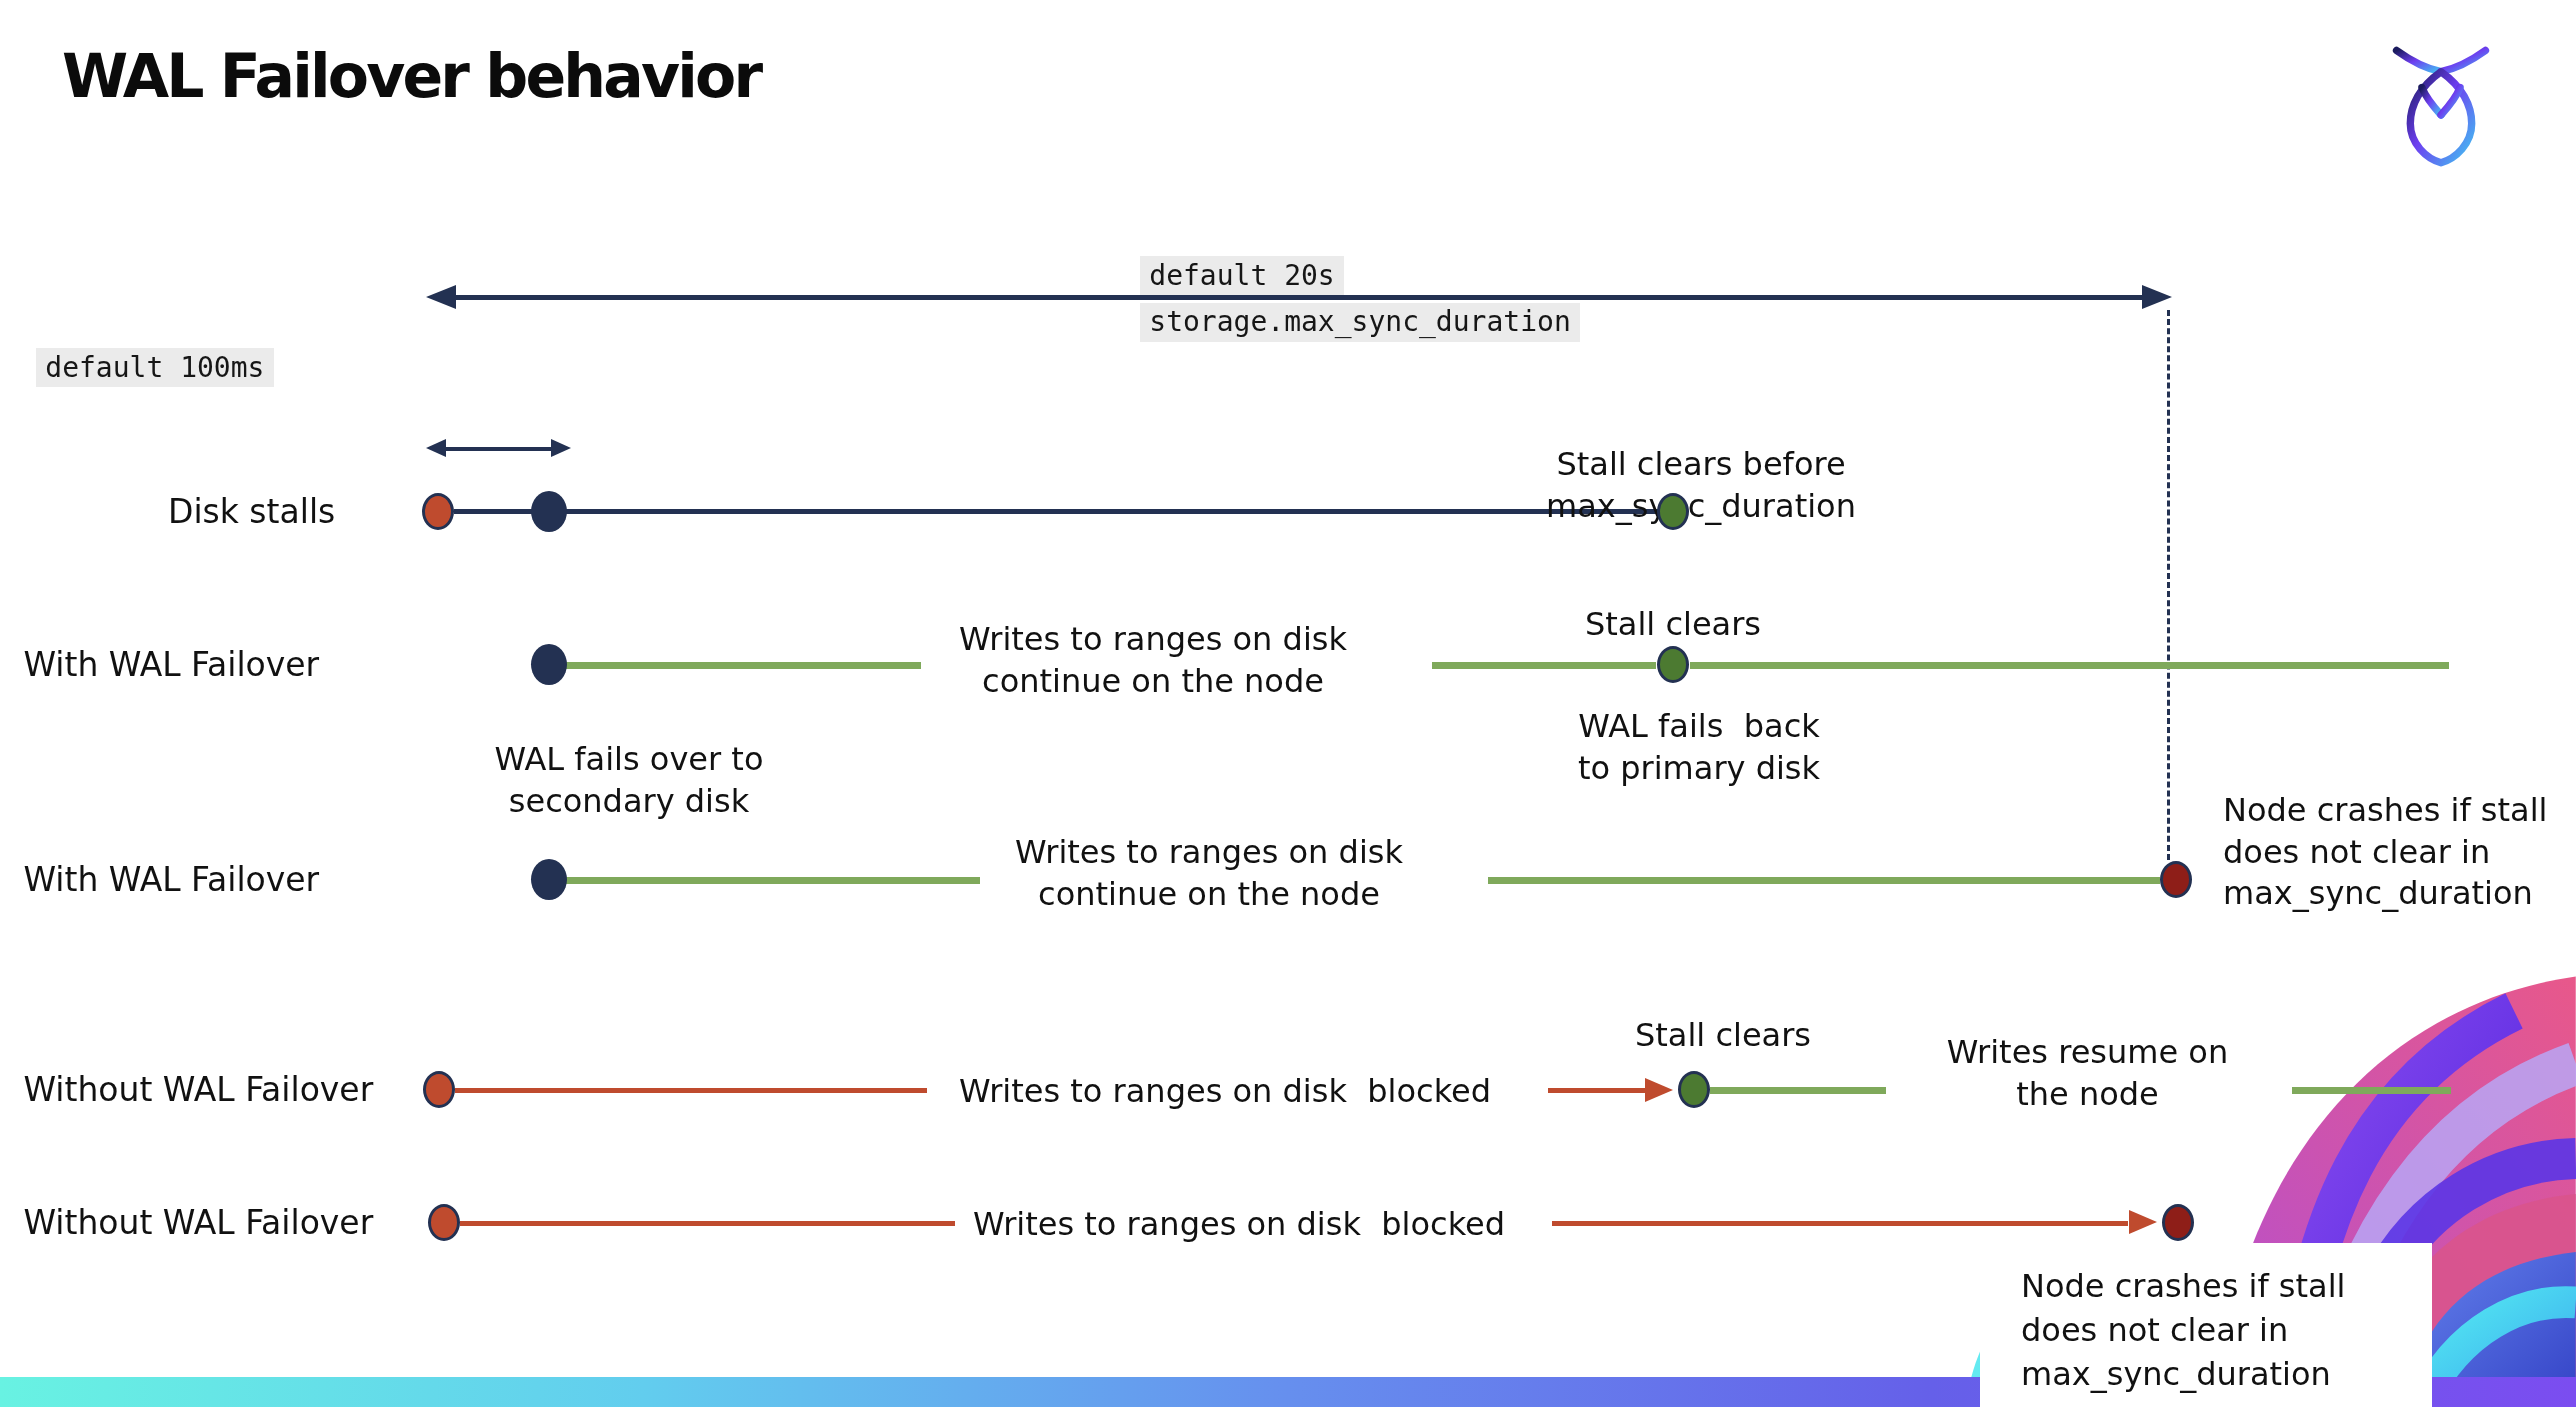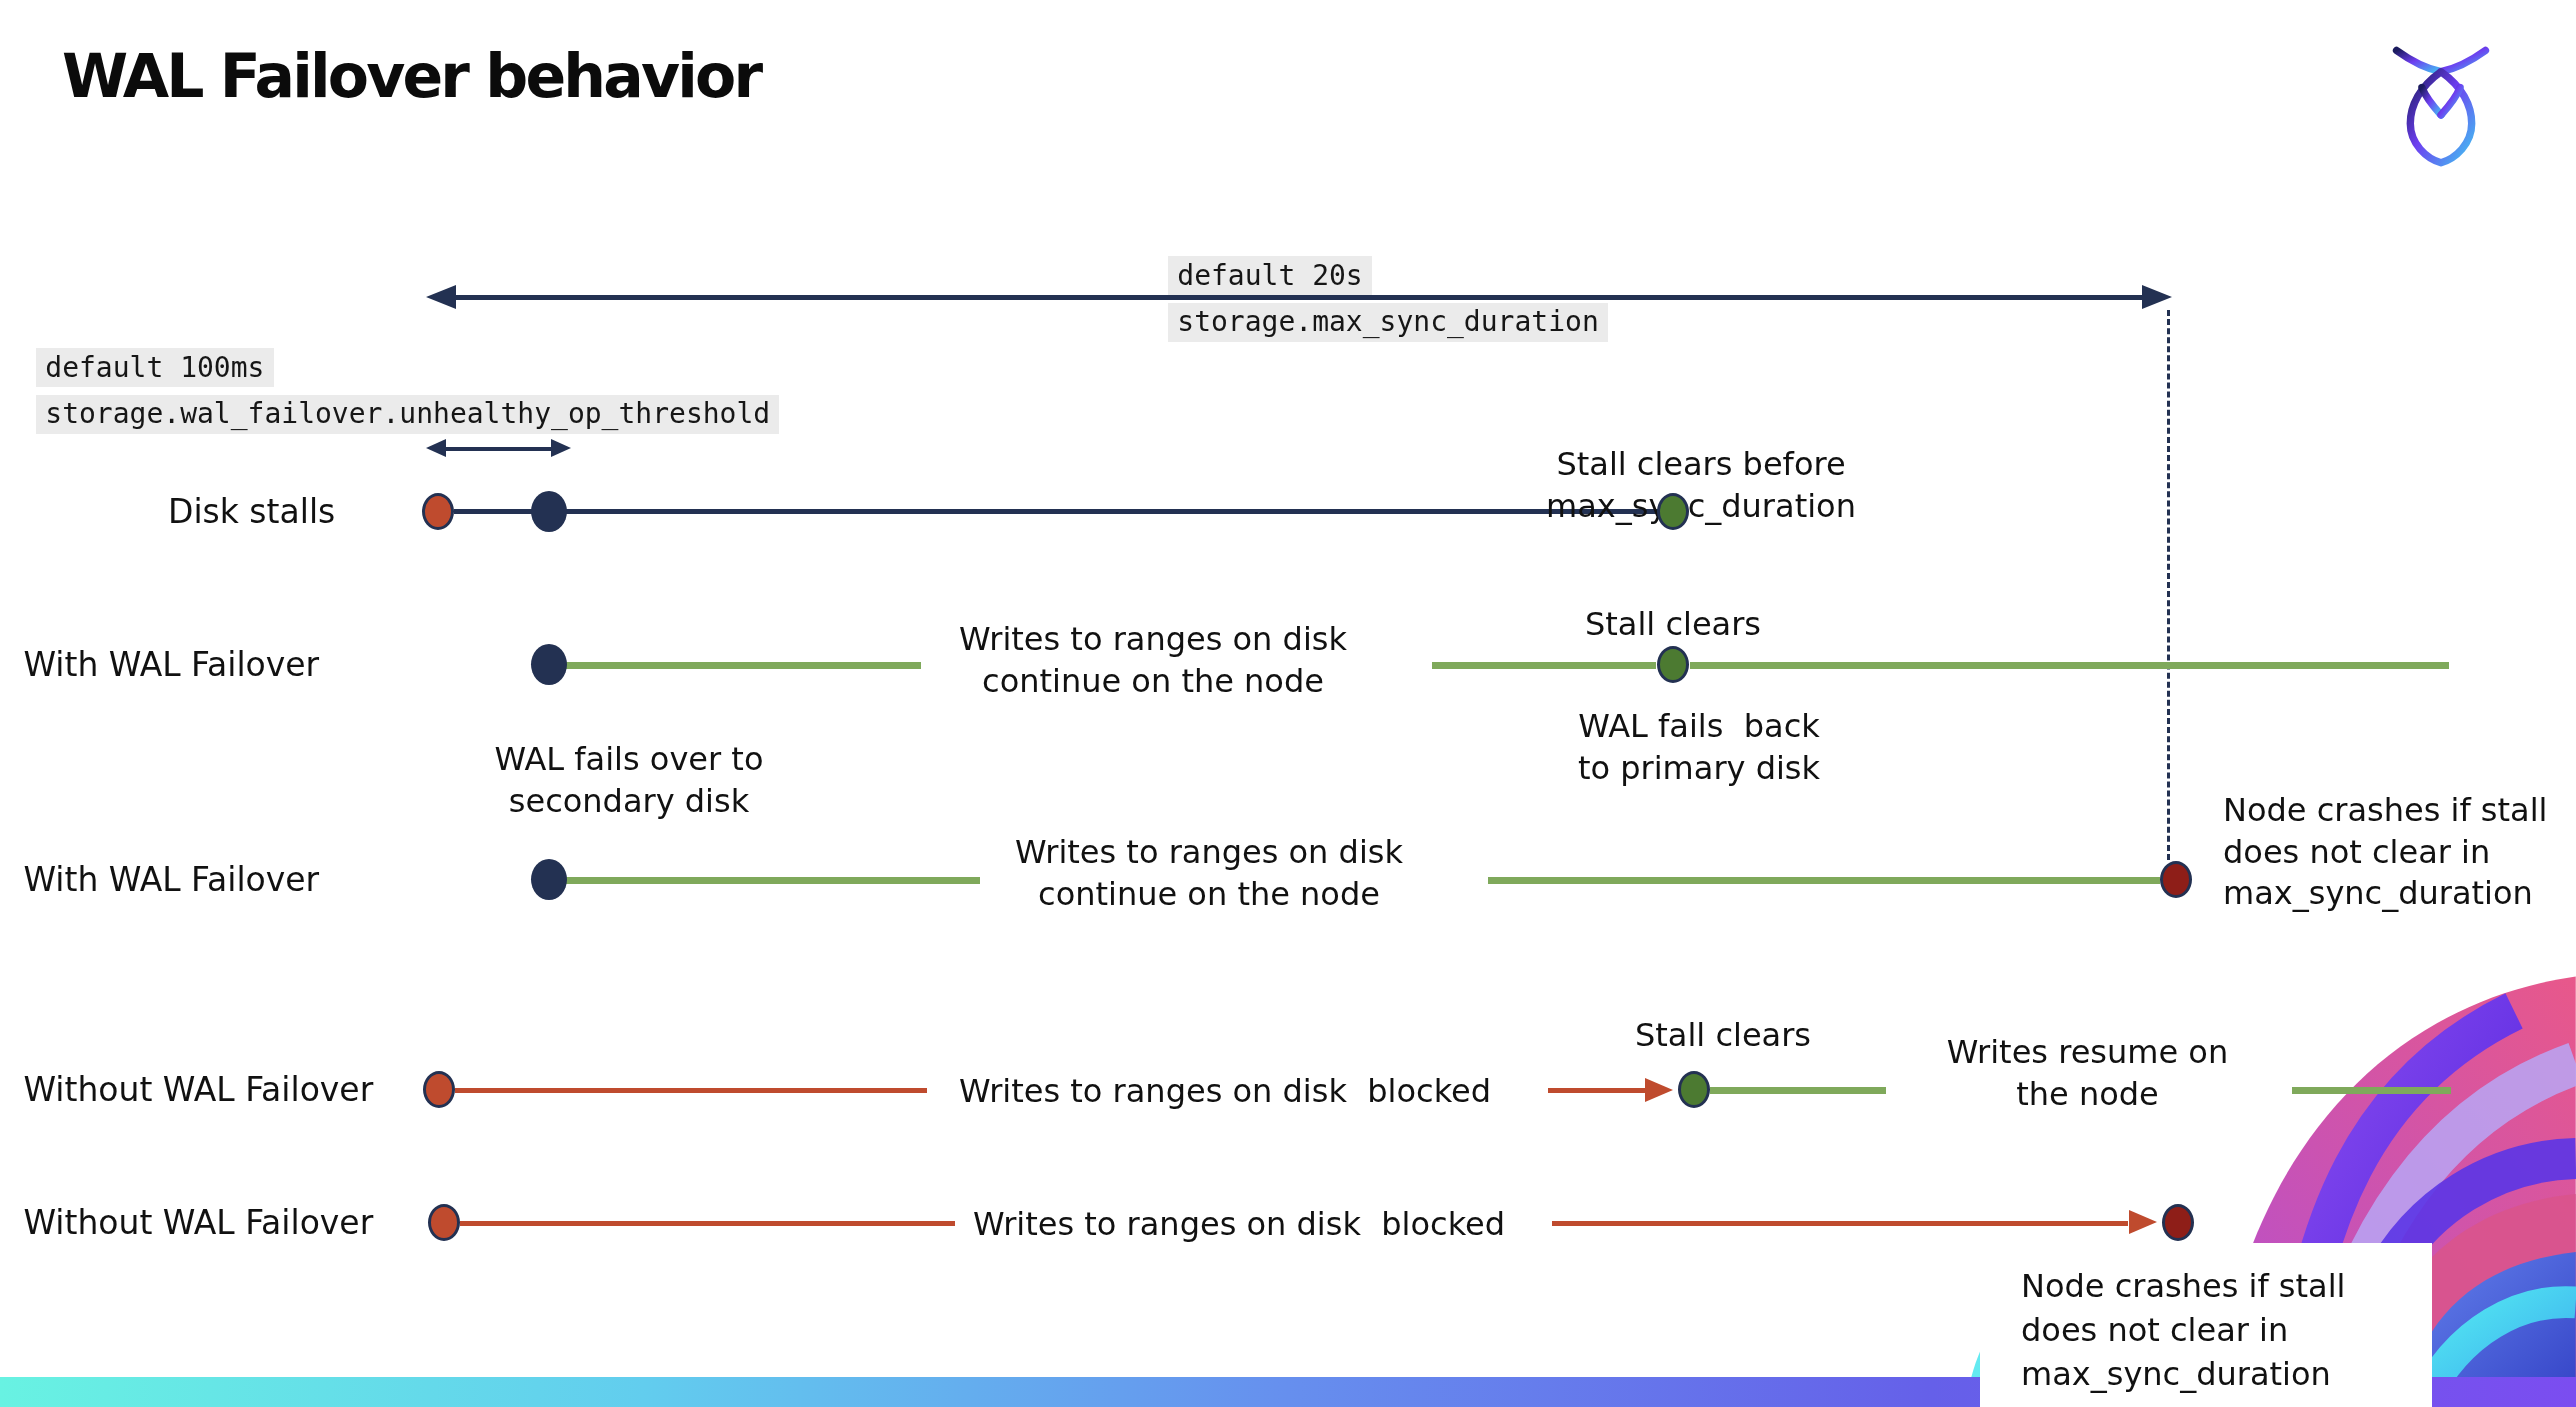--- a/index.html
+++ b/index.html
@@ -104,28 +104,27 @@
       <path d="M 50 29 C 30 43 21 61 21 78 C 21 97 36 111 50 115 C 64 111 79 97 79 78 C 79 61 70 43 50 29 Z"></path>
       <path d="M 50 113 L 50 70"></path>
       <path d="M 50 70 C 42 61 35 52 32 44"></path>
       <path d="M 50 70 C 58 61 65 52 68 44"></path>
     </g>
   </svg>
 
   <div class="hline navy-l" style="left:441px;top:295px;width:1710px;"></div>
   <div class="tri nl" style="left:426px;top:285px;"></div>
   <div class="tri nr" style="left:2142px;top:285px;"></div>
-  <div class="codewrap" style="left:1140px;top:256px;margin-left:28px;">
+  <div class="codewrap" style="left:1140px;top:256px;">
     <span class="code">default 20s</span>
     <span class="code">storage.max_sync_duration</span>
   </div>
 
   <div class="codewrap" style="left:36px;top:348px;">
     <span class="code">default 100ms</span>
-    <span class="code">storage.wal_failover.unhealthy_op_threshold</span>
   </div>
   <div class="hline navy-l" style="left:439px;top:447px;width:123px;height:3.7px;"></div>
   <div class="tri snl" style="left:426px;top:439px;"></div>
   <div class="tri snr" style="left:551px;top:439px;"></div>
 
   <div class="dash" style="left:2167px;top:310px;height:550px;"></div>
 
   <div class="rowlabel" style="left:168px;top:493px;width:220px;text-align:left;">Disk stalls</div>
   <div class="hline navy-l" style="left:454px;top:509px;width:80px;"></div>
   <div class="hline navy-l" style="left:561px;top:509px;width:1097px;"></div>

